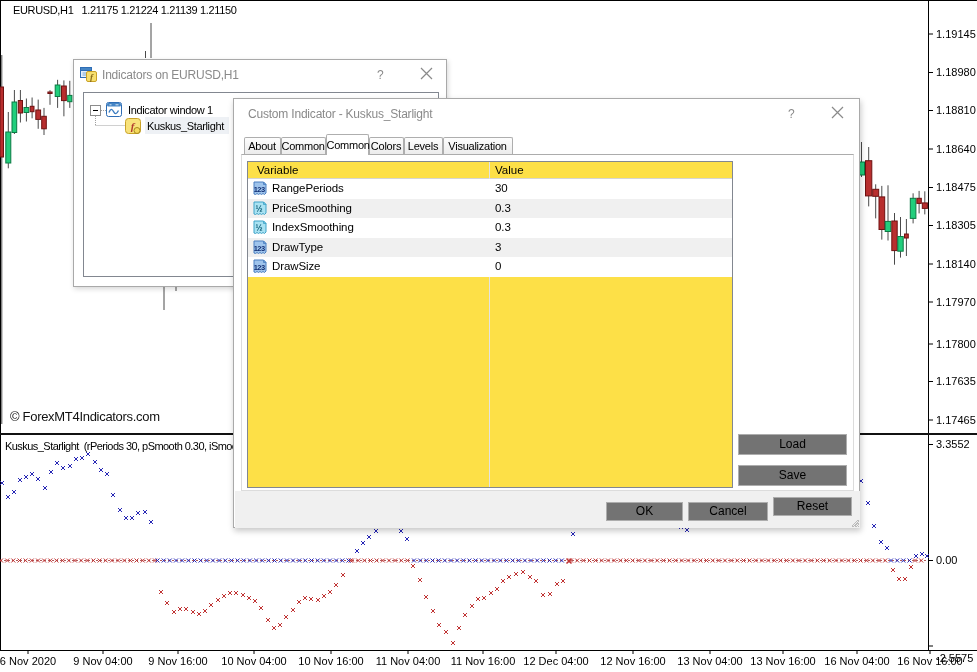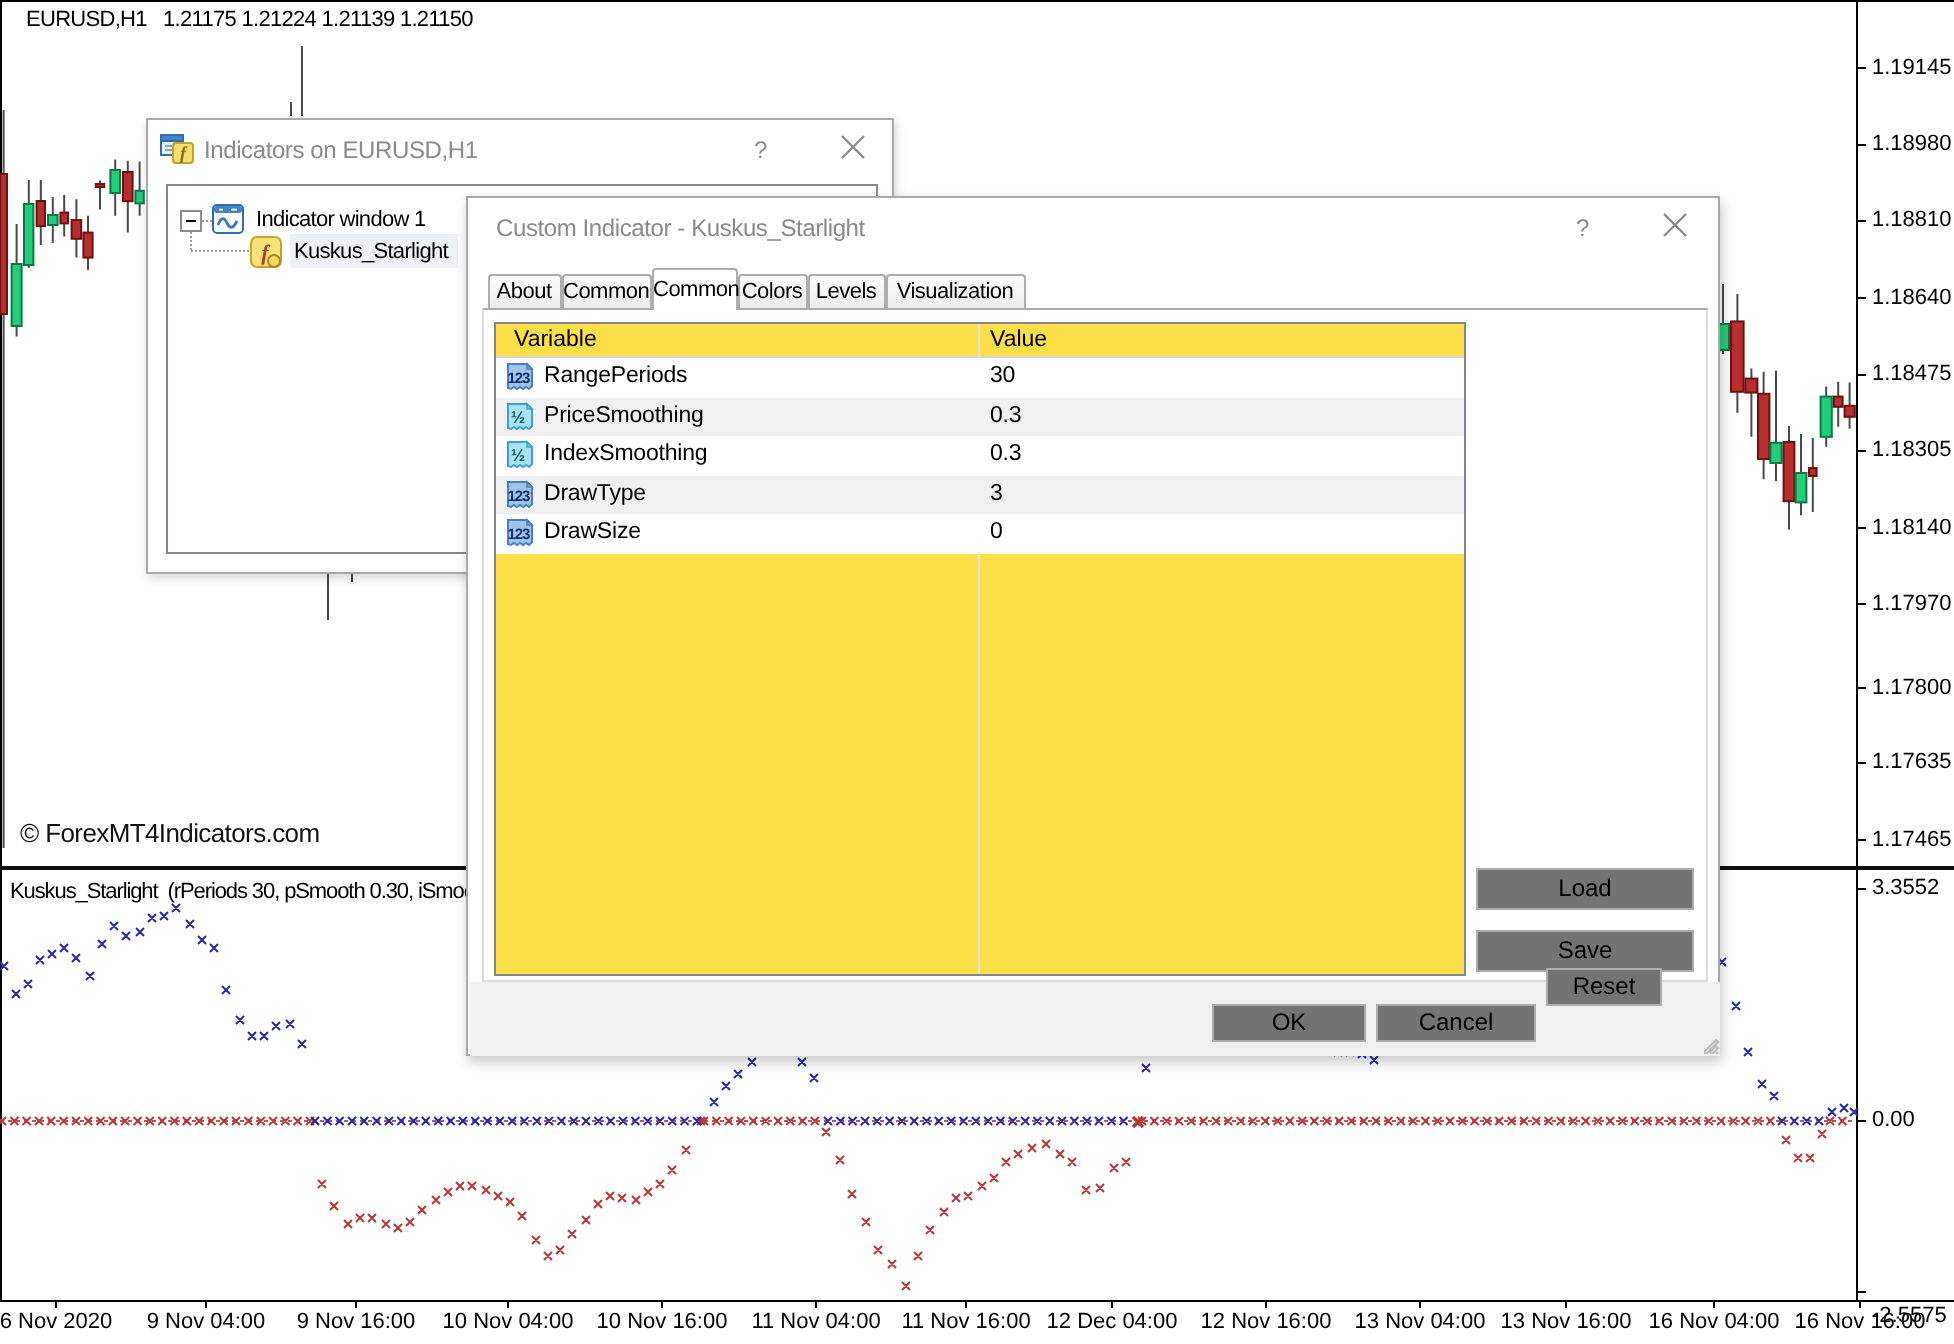--- a/index.html
+++ b/index.html
@@ -219,16 +219,16 @@
             <span class="rval">0</span>
           </div>
       </div>
     </div>
   </div>
   <div class="btn" style="left:504px;top:335px;width:109px;height:21px;line-height:19px">Load</div>
   <div class="btn" style="left:504px;top:366px;width:109px;height:21px;line-height:19px">Save</div>
   <div id="bstrip"></div>
   <div class="btn" style="left:372px;top:403px;width:77px;height:19px;line-height:17px">OK</div>
   <div class="btn" style="left:454px;top:403px;width:80px;height:19px;line-height:17px">Cancel</div>
-  <div class="btn" style="left:539px;top:385px;width:58px;height:19px;line-height:17px">Reset</div>
+  <div class="btn" style="left:539px;top:398px;width:79px;height:19px;line-height:17px">Reset</div>
   <svg width="8" height="8" viewBox="0 0 8 8" style="position:absolute;left:618px;top:420px">
     <path d="M6 1l1 1-6 6-1-1zM6 4l1 1-3 3-1-1zM6 7l1 1" stroke="#bbb" stroke-width="1" fill="none"></path>
   </svg>
 </div>
 </body></html>

